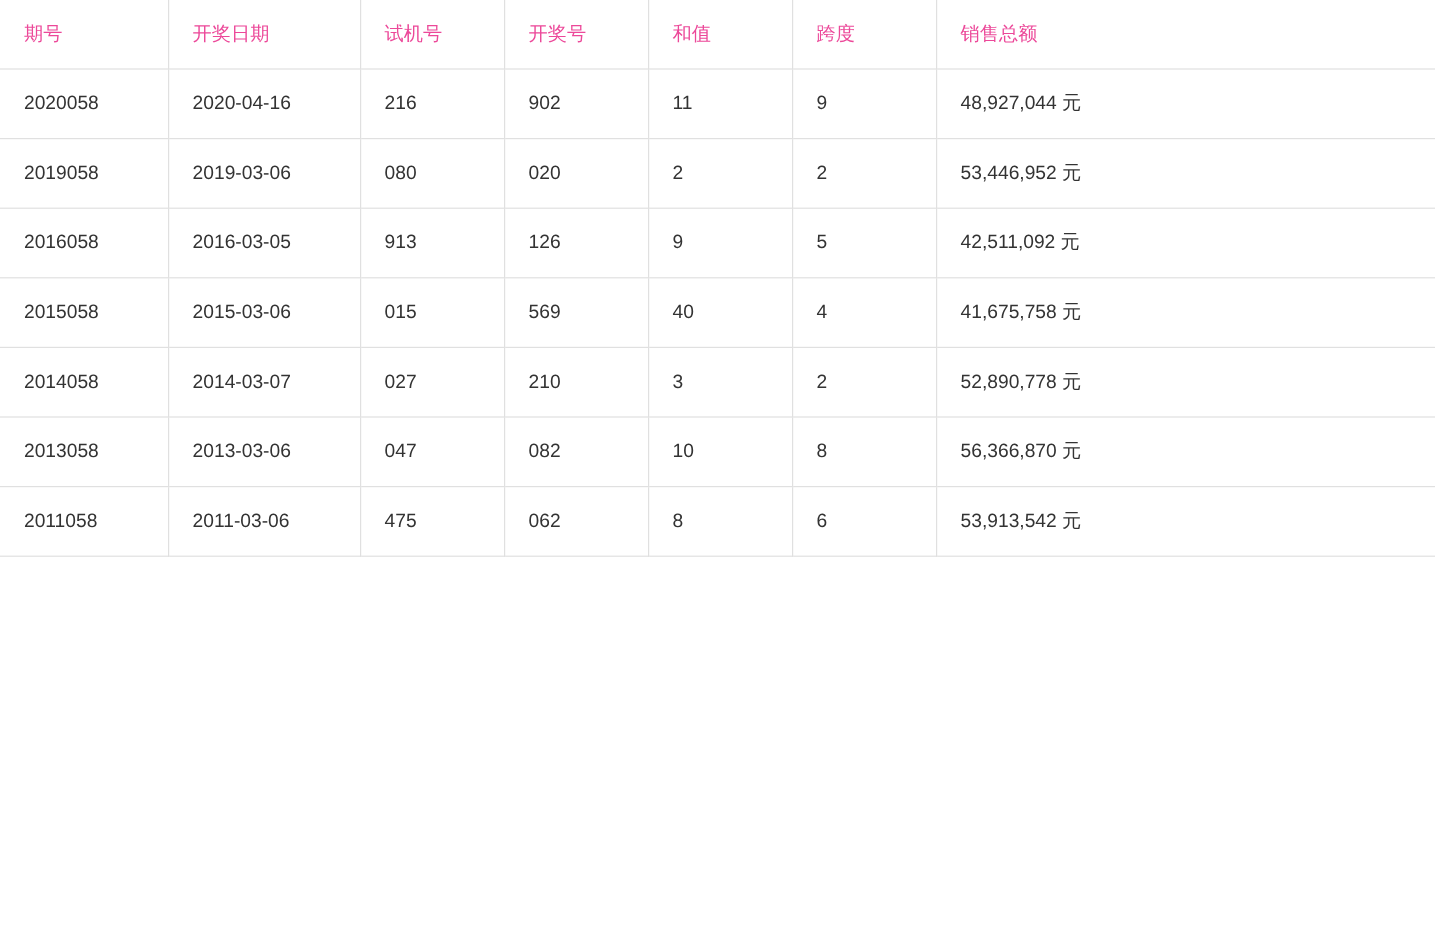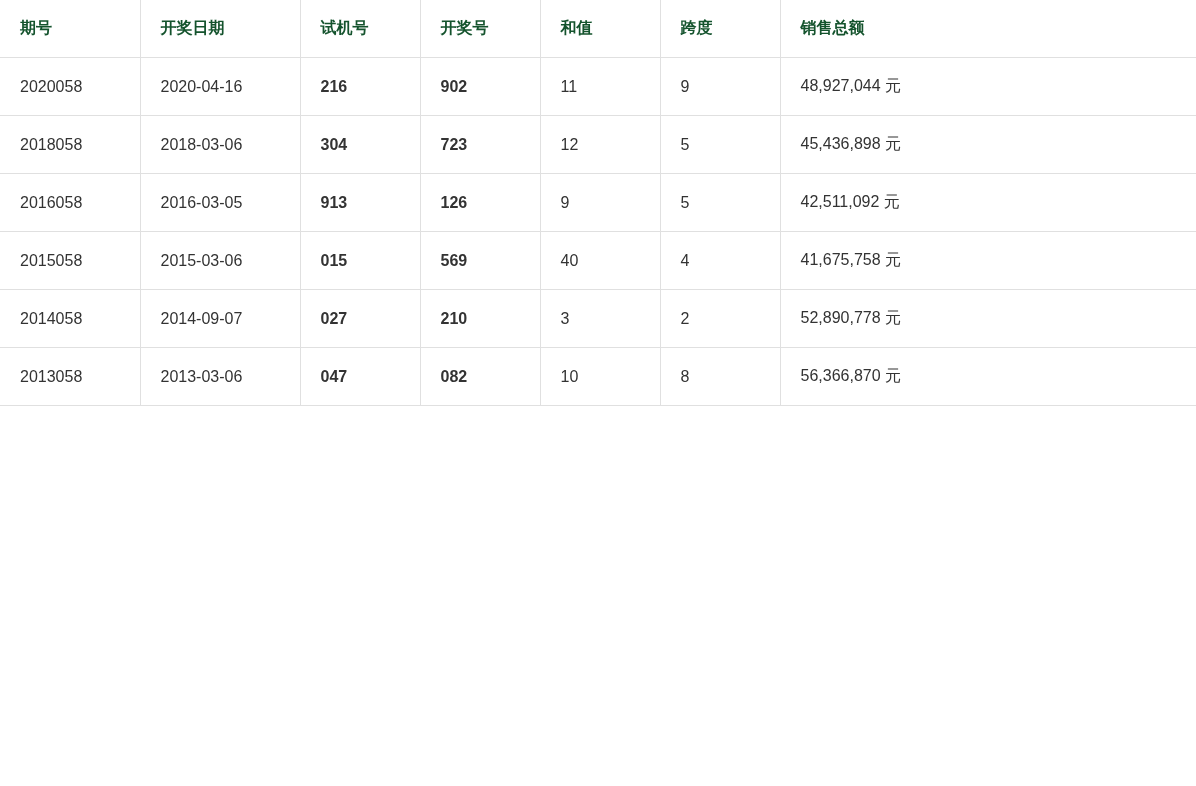--- a/index.html
+++ b/index.html
@@ -31,23 +31,23 @@
     col.col-date    { width: 160px; }
     col.col-shijihao{ width: 120px; }
     col.col-kaijianghao { width: 120px; }
     col.col-hezhi   { width: 120px; }
     col.col-kuadu   { width: 120px; }
     col.col-xiaoshou{ width: 416px; }
 
     thead tr th {
       padding: 18px 20px;
       text-align: left;
-      font-weight: bold;
+      font-weight: normal;
       font-size: 16px;
-      color: #14532d;
+      color: #ec4899;
       border-bottom: 1px solid #e0e0e0;
       border-right: 1px solid #e0e0e0;
       background: #ffffff;
     }
 
     thead tr th:last-child {
       border-right: none;
     }
 
     tbody tr td {
@@ -62,21 +62,21 @@
     tbody tr td:last-child {
       border-right: none;
       margin-left: 30px;
     }
 
     tbody tr:last-child td {
       border-bottom: 1px solid #e0e0e0;
     }
 
     .bold {
-      font-weight: bold;
+      font-weight: normal;
     }
   </style>
 </head>
 <body>
 
 <div class="table-container">
   <table>
     <colgroup>
       <col class="col-qihao">
       <col class="col-date">
@@ -101,27 +101,27 @@
     <tr>
           <td>2020058</td>
           <td>2020-04-16</td>
           <td class="bold">216</td>
           <td class="bold">902</td>
           <td>11</td>
           <td>9</td>
           <td>48,927,044 元</td>
         </tr>
         <tr>
-          <td>2018058</td>
-          <td>2018-03-06</td>
-          <td class="bold">304</td>
-          <td class="bold">723</td>
-          <td>12</td>
-          <td>5</td>
-          <td>45,436,898 元</td>
+          <td>2019058</td>
+          <td>2019-03-06</td>
+          <td class="bold">080</td>
+          <td class="bold">020</td>
+          <td>2</td>
+          <td>2</td>
+          <td>53,446,952 元</td>
         </tr>
         <tr>
           <td>2016058</td>
           <td>2016-03-05</td>
           <td class="bold">913</td>
           <td class="bold">126</td>
           <td>9</td>
           <td>5</td>
           <td>42,511,092 元</td>
         </tr>
@@ -129,31 +129,40 @@
           <td>2015058</td>
           <td>2015-03-06</td>
           <td class="bold">015</td>
           <td class="bold">569</td>
           <td>40</td>
           <td>4</td>
           <td>41,675,758 元</td>
         </tr>
         <tr>
           <td>2014058</td>
-          <td>2014-09-07</td>
+          <td>2014-03-07</td>
           <td class="bold">027</td>
           <td class="bold">210</td>
           <td>3</td>
           <td>2</td>
           <td>52,890,778 元</td>
         </tr>
         <tr>
           <td>2013058</td>
           <td>2013-03-06</td>
           <td class="bold">047</td>
           <td class="bold">082</td>
           <td>10</td>
           <td>8</td>
           <td>56,366,870 元</td>
         </tr>
+        <tr>
+          <td>2011058</td>
+          <td>2011-03-06</td>
+          <td class="bold">475</td>
+          <td class="bold">062</td>
+          <td>8</td>
+          <td>6</td>
+          <td>53,913,542 元</td>
+        </tr>
       </tbody>
   </table>
 </div>
 
 </body></html>

